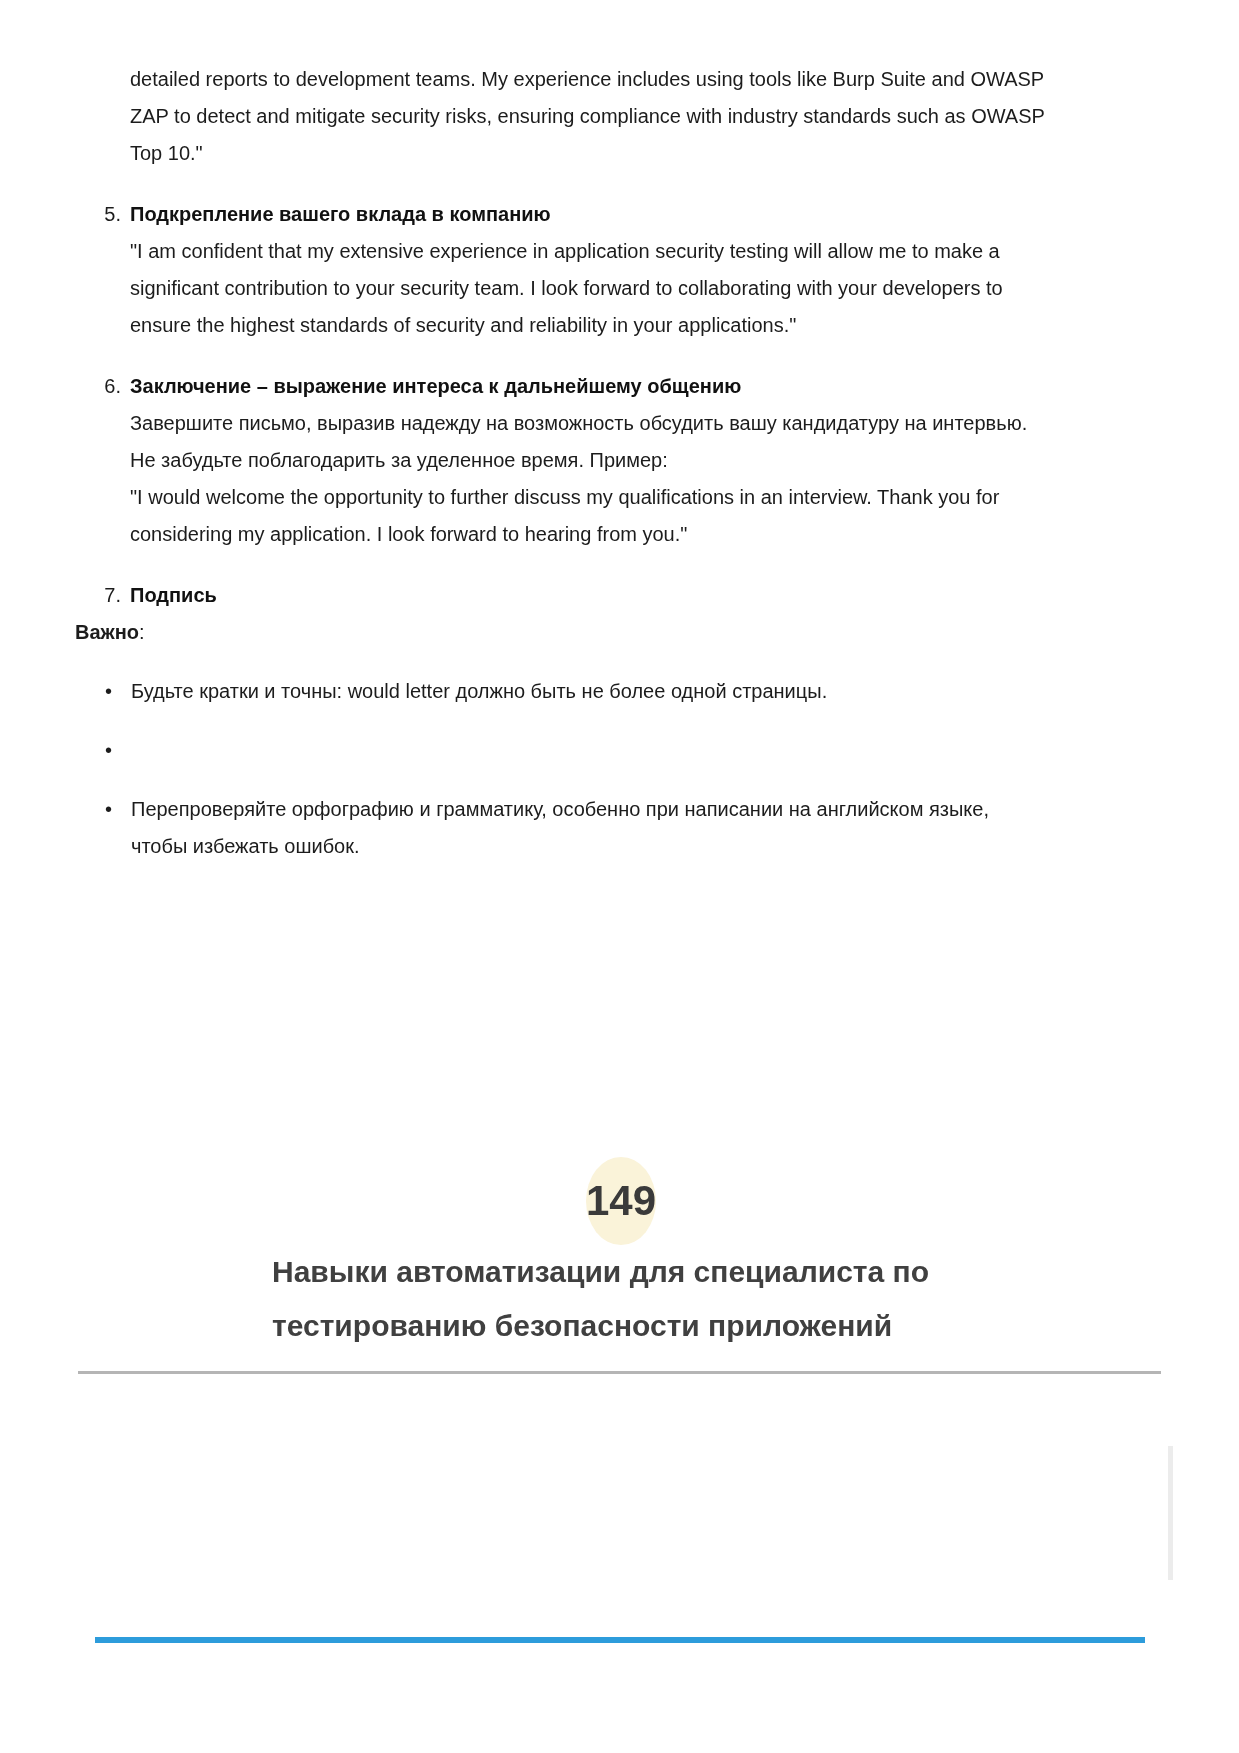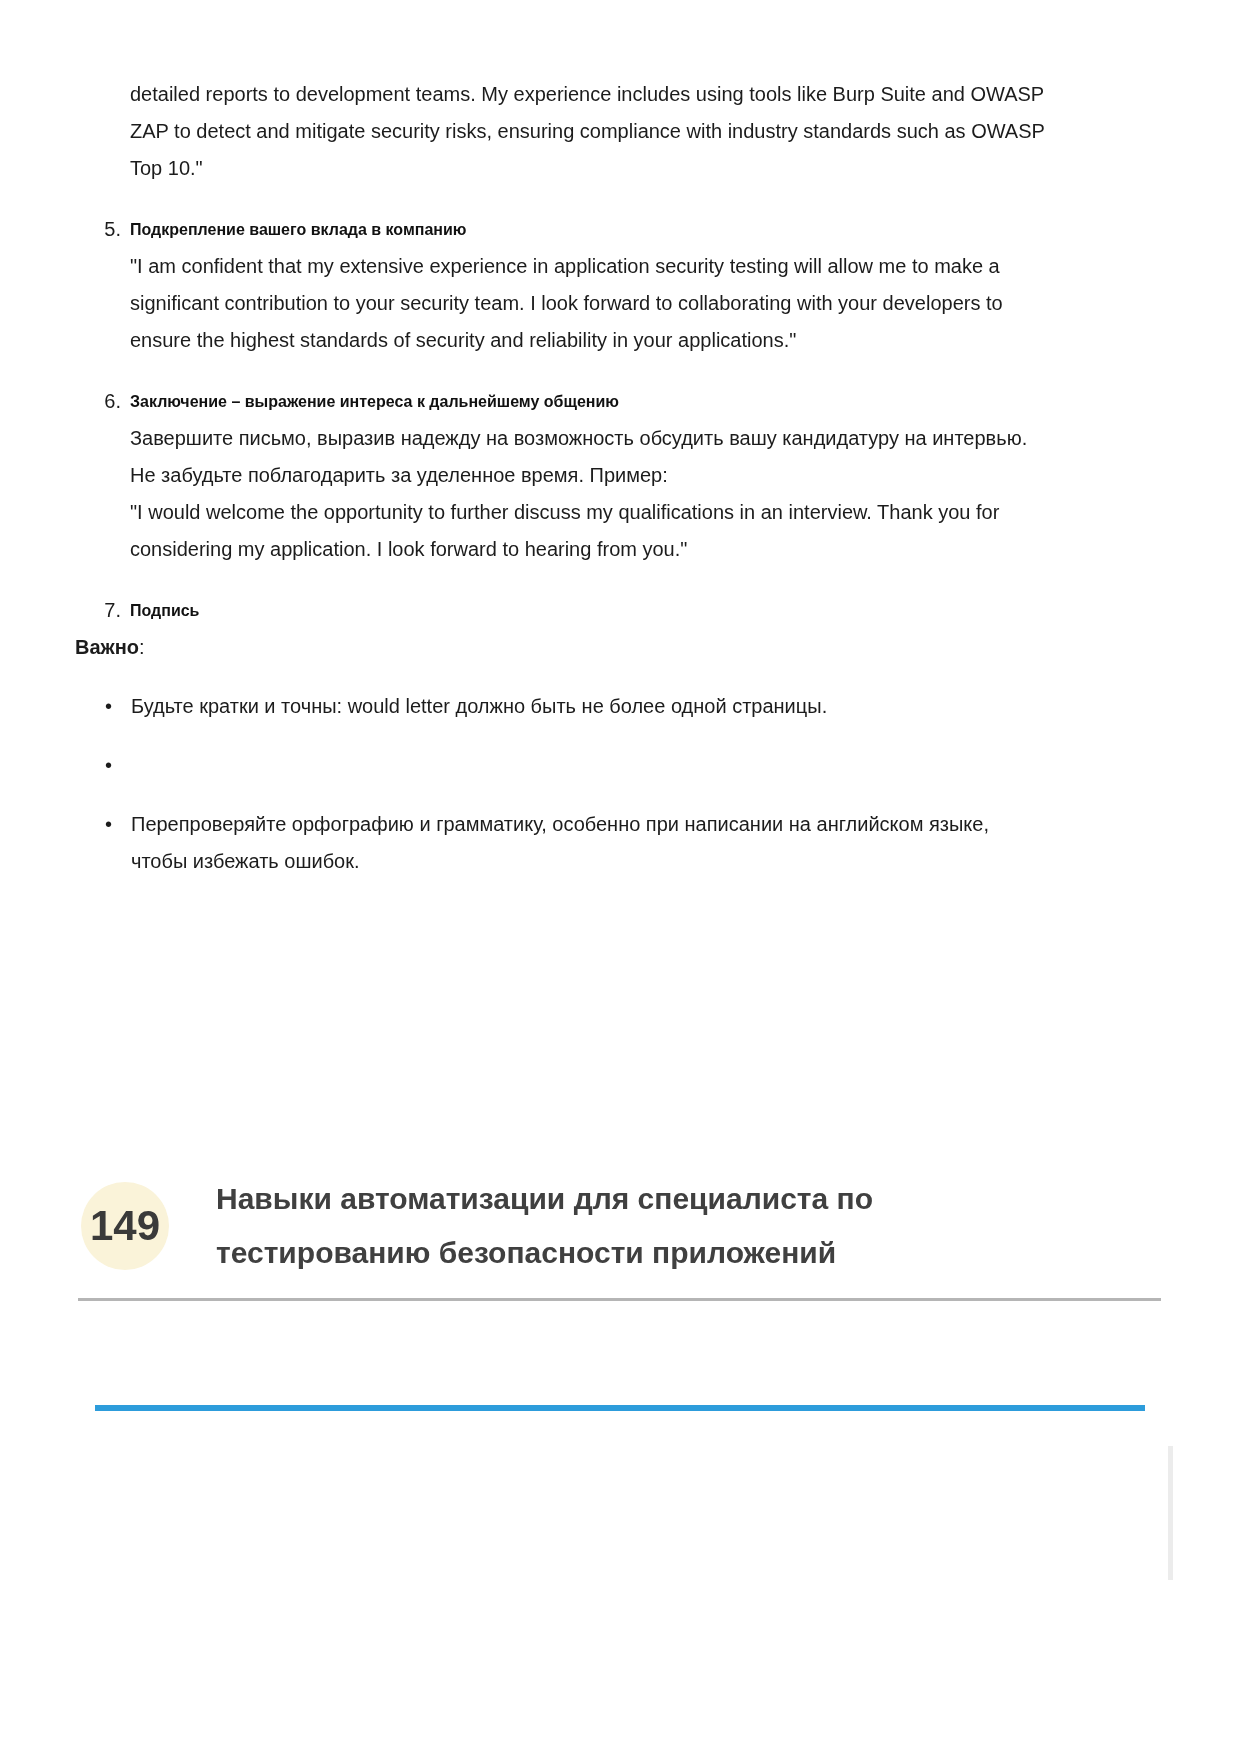--- a/index.html
+++ b/index.html
@@ -11,22 +11,22 @@
     width: 1239px;
     height: 1753px;
     position: relative;
     overflow: hidden;
     font-family: "Liberation Sans", "DejaVu Sans", sans-serif;
     color: #1c1c1c;
   }
   .page {
     box-sizing: border-box;
     width: 1239px;
-    height: 1411px;
-    padding: 56px 78px 0 75px;
+    height: 1643px;
+    padding: 41px 78px 0 75px;
     position: relative;
   }
   .body-text {
     font-size: 20px;
     line-height: 37px;
     color: #1c1c1c;
   }
   .cont-para {
     margin-left: 55px;
     width: 922px;
@@ -42,21 +42,21 @@
     padding-right: 9px;
     font-size: 20px;
     line-height: 37px;
     color: #1c1c1c;
   }
   .item-content {
     width: 922px;
   }
   .item-title {
     font-weight: 700;
-    font-size: 16px;
+    font-size: 20px;
     line-height: 37px;
     color: #111;
   }
   .important-label {
     font-size: 20px;
     line-height: 37px;
   }
   .important-label .strong { font-weight: 700; }
   .bullet-row {
     display: flex;
@@ -68,20 +68,21 @@
     font-size: 20px;
     line-height: 37px;
     color: #1c1c1c;
   }
   .bullet-text { width: 905px; }
   .spacer { height: 292px; }
   .section-header {
     display: flex;
     align-items: center;
     margin-left: 6px;
+    flex-direction: column;
   }
   .badge {
     flex: 0 0 88px;
     height: 88px;
     border-radius: 50%;
     background: #faf3d9;
     display: flex;
     align-items: center;
     justify-content: center;
     font-size: 42px;

